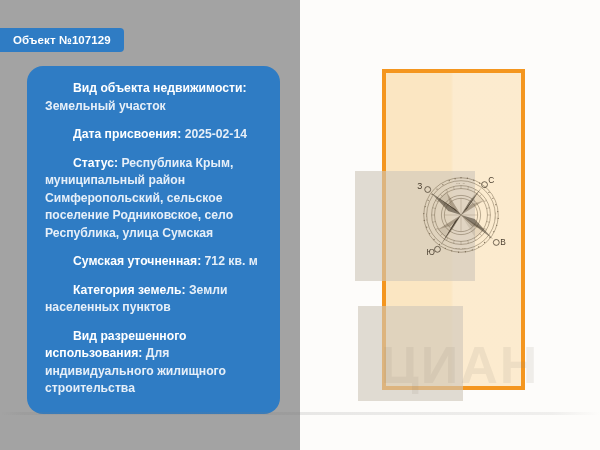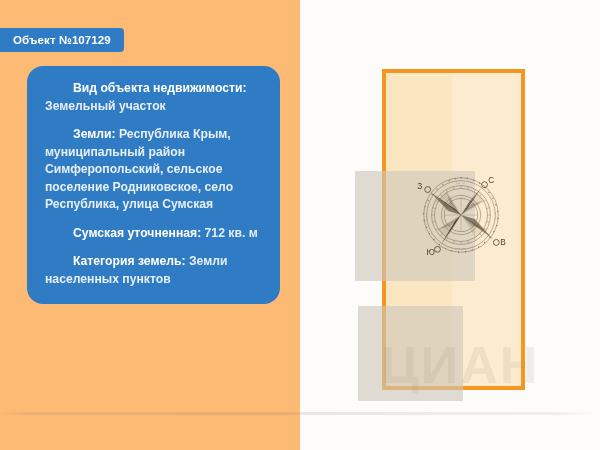--- a/index.html
+++ b/index.html
@@ -171,40 +171,48 @@
                 rgba(0,0,0,0.00) 0%,
                 rgba(120,120,120,0.14) 4%,
                 rgba(120,120,120,0.16) 50%,
                 rgba(120,120,120,0.10) 92%,
                 rgba(0,0,0,0.00) 100%);
   }
 </style>
 </head>
 <body>
 
-<div id="stage" style="background: #fdba74;">
+<div id="stage" style="background: #a3a3a3;">
 
   <div class="object-badge" style="background: rgb(47, 124, 196);">Объект №107129</div>
 
   <div class="info-panel" style="background: rgb(47, 124, 196);">
     <div class="info-row">
       <span class="info-label">Вид объекта недвижимости:</span>
       <span class="info-value">Земельный участок</span>
     </div>
     <div class="info-row">
-      <span class="info-label">Земли:</span>
+      <span class="info-label">Дата присвоения:</span>
+      <span class="info-value">2025-02-14</span>
+    </div>
+    <div class="info-row">
+      <span class="info-label">Статус:</span>
       <span class="info-value">Республика Крым, муниципальный район Симферопольский, сельское поселение Родниковское, село Республика, улица Сумская</span>
     </div>
     <div class="info-row">
       <span class="info-label">Сумская уточненная:</span>
       <span class="info-value">712 кв. м</span>
     </div>
     <div class="info-row">
       <span class="info-label">Категория земель:</span>
       <span class="info-value">Земли населенных пунктов</span>
+    </div>
+    <div class="info-row">
+      <span class="info-label">Вид разрешенного использования:</span>
+      <span class="info-value">Для индивидуального жилищного строительства</span>
     </div>
   </div>
 
   <div class="map-area" style="background: rgb(253, 252, 250);">
 
     <div class="parcel" style="background: rgb(251, 230, 194); border-color: rgb(244, 150, 31);">
       <div class="parcel-shade"></div>
     </div>
 
     <div class="building building-a" style="background: rgb(207, 199, 186);"></div>

